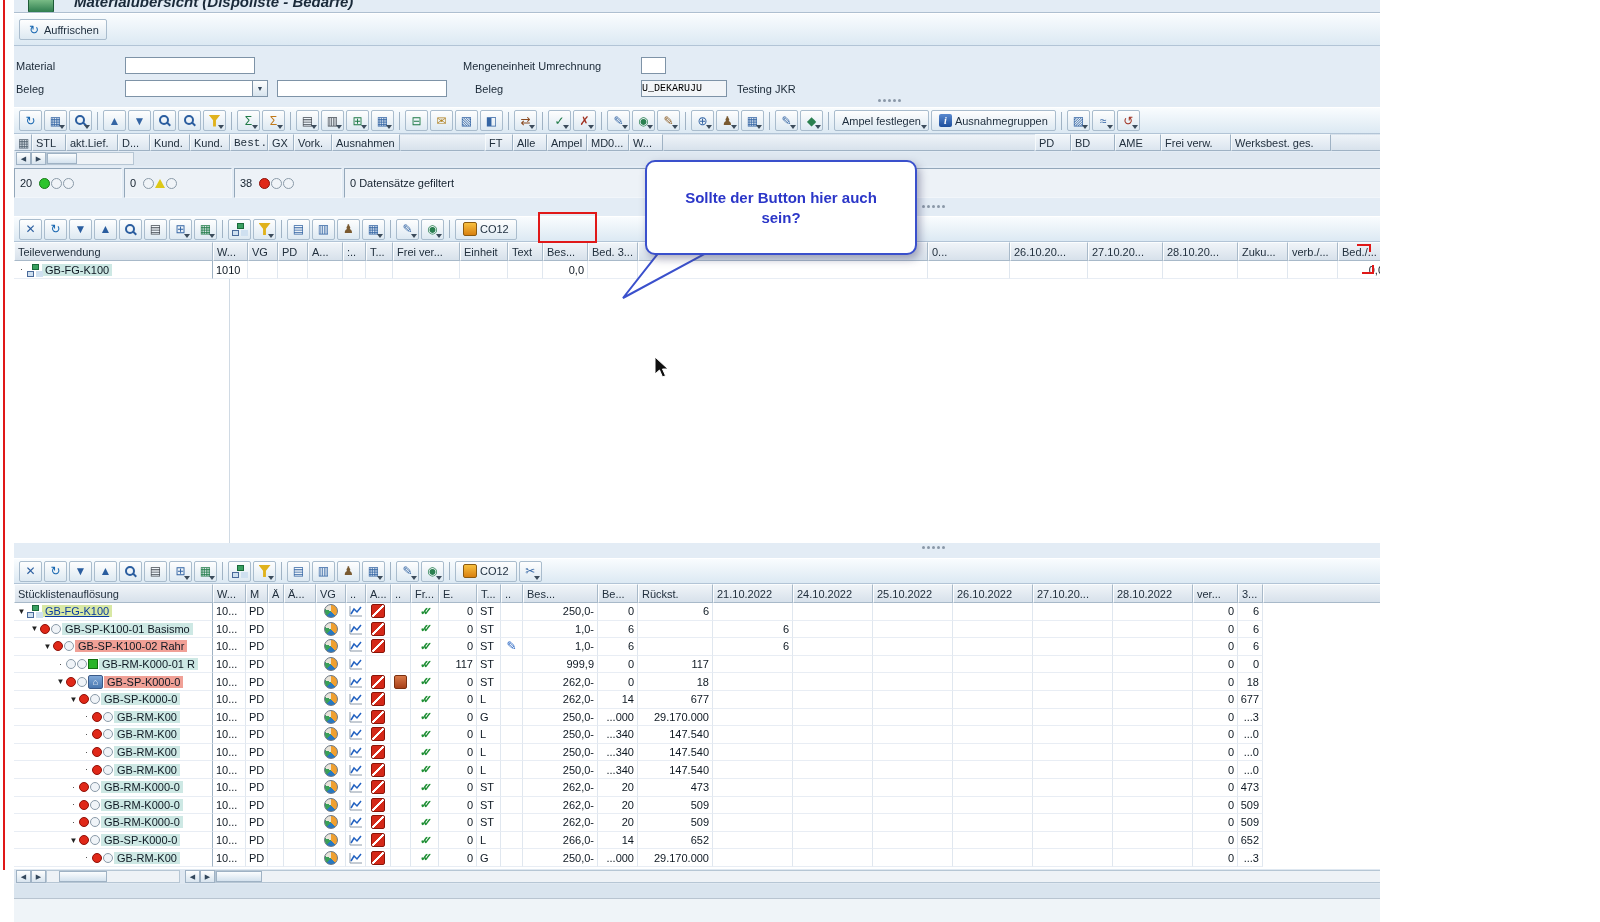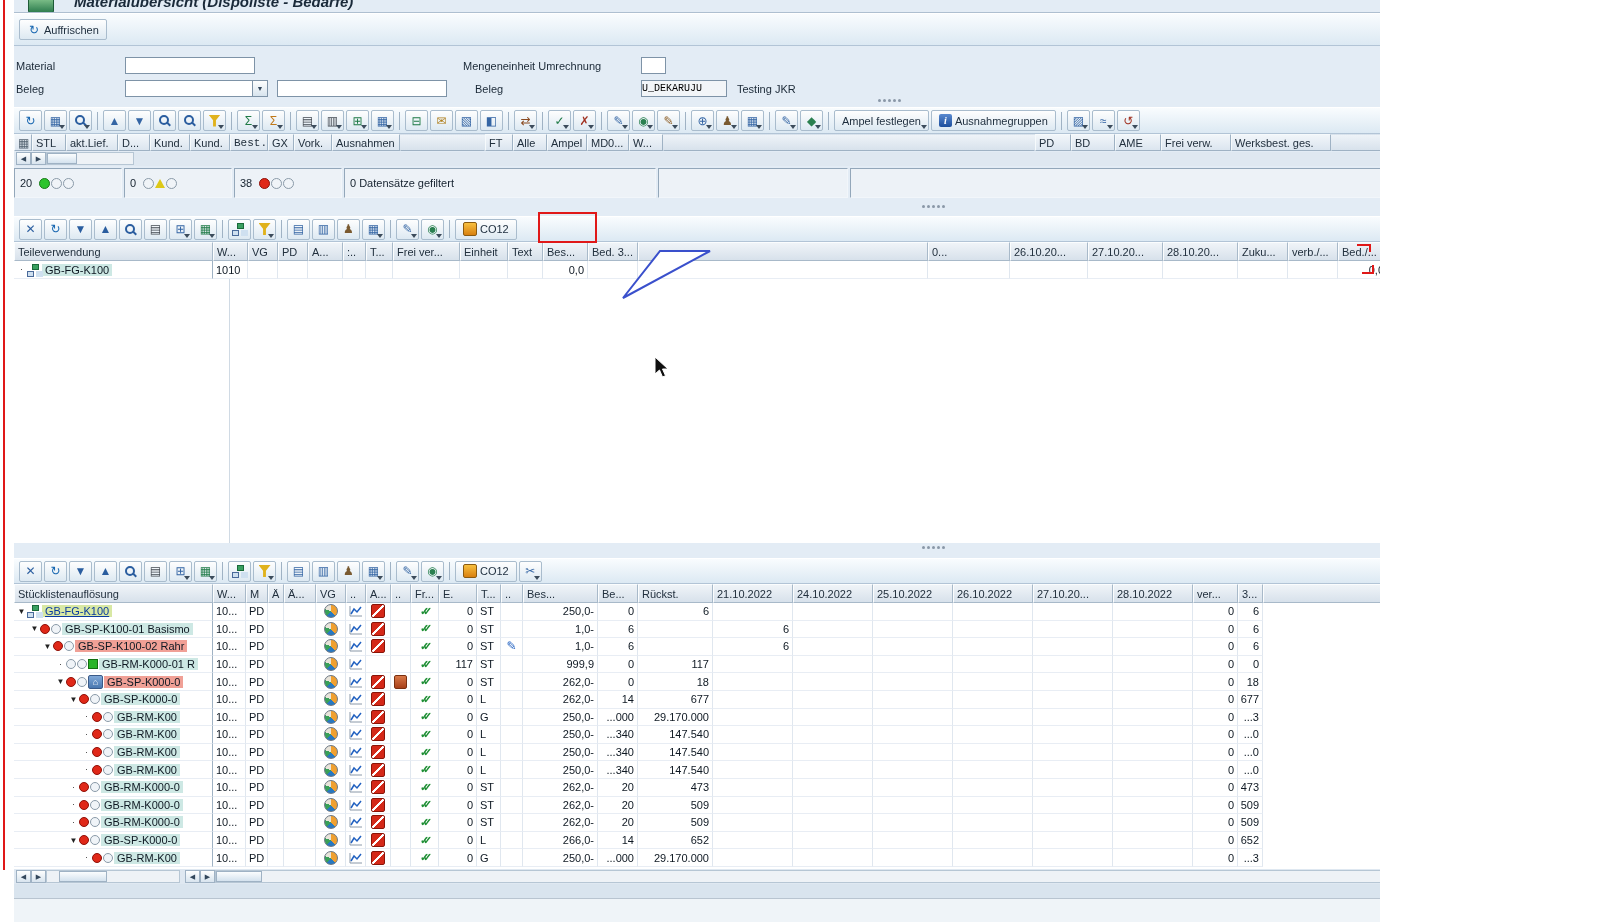--- a/index.html
+++ b/index.html
@@ -1371,18 +1371,22 @@
 
   <div class="abs anno-rect" style="left:538px;top:212px;width:59px;height:31px;"></div>
 
   <div class="abs anno-mark" style="left:1357px;top:244px;width:14px;height:8px;border-top:2px solid #e01818;border-right:2px solid #e01818;"></div>
   <div class="abs anno-mark" style="left:1362px;top:265px;width:12px;height:9px;border-bottom:2px solid #e01818;border-right:2px solid #e01818;"></div>
 
   <svg class="abs tail" style="left:605px;top:250px;" width="130" height="52">
     <polygon points="55,1 105,1 18,48" fill="#ffffff" stroke="#3a50cc" stroke-width="2"></polygon>
   </svg>
 
+  <div class="abs callout" style="left:645px;top:160px;width:272px;height:95px;">
+    <span>Sollte der Button hier auch</span>
+    <span>sein?</span>
+  </div>
 
   <svg class="abs cursor" style="left:654px;top:356px;" width="18" height="24">
     <polygon points="1,1 1,18 5.5,14 8.5,21 11.5,19.7 8.5,13 14,13" fill="#101010" stroke="#ffffff" stroke-width="1"></polygon>
   </svg>
 
 </div>
 
 </body></html>

